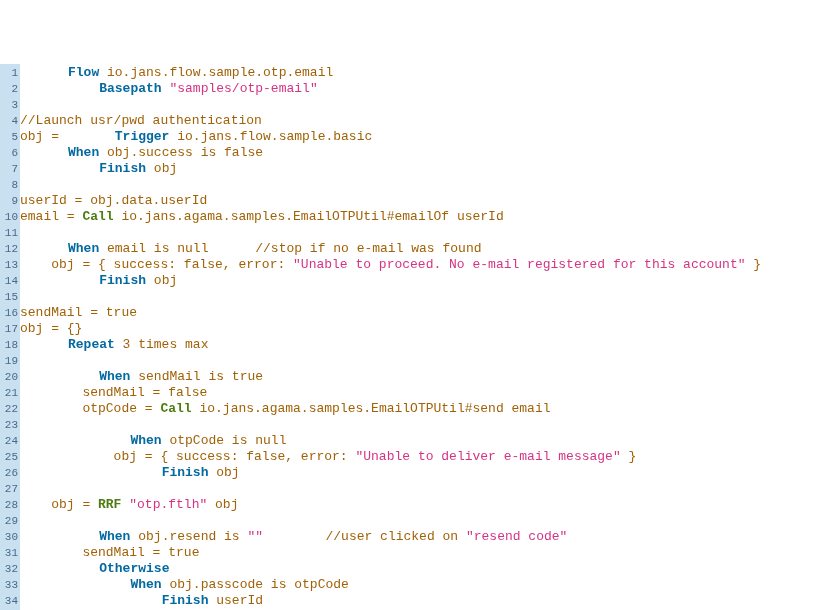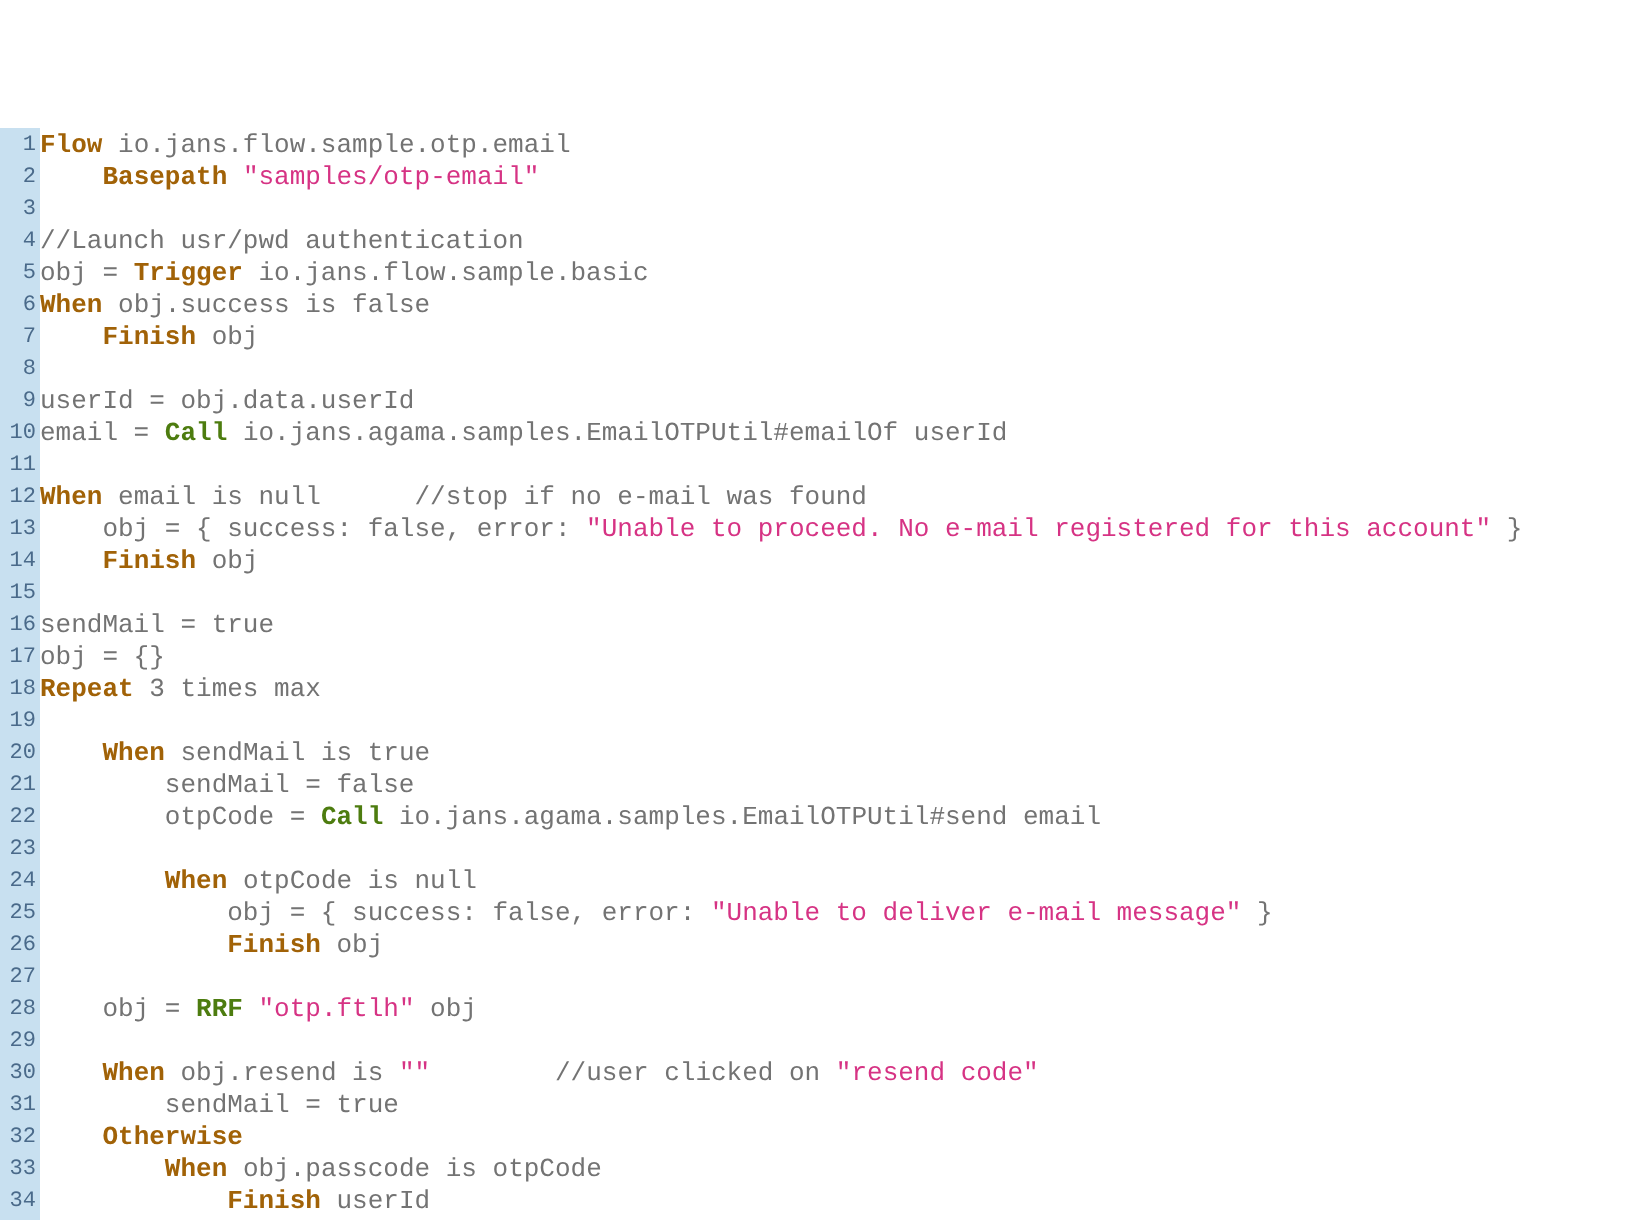--- a/index.html
+++ b/index.html
@@ -32,24 +32,24 @@
   }
   .code {
     flex: 1;
     background: #ffffff;
     padding-top: 1px;
   }
   .code .line {
     height: 16px;
     line-height: 16px;
   }
-  .kw-blue { color: #a16207; font-weight: bold; }
+  .kw-blue { color: #0369a1; font-weight: bold; margin-left: 48px; }
   .kw-green { color: #4d7c0f; font-weight: bold; }
   .str { color: #d63384; }
-  .txt { color: #737373; }
+  .txt { color: #a16207; }
 </style>
 </head>
 <body>
 
 
 
 <div class="container">
   <div class="gutter" id="gutter"><div>1</div><div>2</div><div>3</div><div>4</div><div>5</div><div>6</div><div>7</div><div>8</div><div>9</div><div>10</div><div>11</div><div>12</div><div>13</div><div>14</div><div>15</div><div>16</div><div>17</div><div>18</div><div>19</div><div>20</div><div>21</div><div>22</div><div>23</div><div>24</div><div>25</div><div>26</div><div>27</div><div>28</div><div>29</div><div>30</div><div>31</div><div>32</div><div>33</div><div>34</div><div>35</div></div>
   <div class="code" id="code"><div class="line"><span class="kw-blue">Flow</span><span class="txt"> io.jans.flow.sample.otp.email</span></div><div class="line"><span class="txt">    </span><span class="kw-blue">Basepath</span><span class="txt"> </span><span class="str">"samples/otp-email"</span></div><div class="line"><span class="txt"></span></div><div class="line"><span class="txt">//Launch usr/pwd authentication</span></div><div class="line"><span class="txt">obj = </span><span class="kw-blue">Trigger</span><span class="txt"> io.jans.flow.sample.basic</span></div><div class="line"><span class="kw-blue">When</span><span class="txt"> obj.success is false</span></div><div class="line"><span class="txt">    </span><span class="kw-blue">Finish</span><span class="txt"> obj</span></div><div class="line"><span class="txt"></span></div><div class="line"><span class="txt">userId = obj.data.userId</span></div><div class="line"><span class="txt">email = </span><span class="kw-green">Call</span><span class="txt"> io.jans.agama.samples.EmailOTPUtil#emailOf userId</span></div><div class="line"><span class="txt"></span></div><div class="line"><span class="kw-blue">When</span><span class="txt"> email is null      //stop if no e-mail was found</span></div><div class="line"><span class="txt">    obj = { success: false, error: </span><span class="str">"Unable to proceed. No e-mail registered for this account"</span><span class="txt"> }</span></div><div class="line"><span class="txt">    </span><span class="kw-blue">Finish</span><span class="txt"> obj</span></div><div class="line"><span class="txt"></span></div><div class="line"><span class="txt">sendMail = true</span></div><div class="line"><span class="txt">obj = {}</span></div><div class="line"><span class="kw-blue">Repeat</span><span class="txt"> 3 times max</span></div><div class="line"><span class="txt"></span></div><div class="line"><span class="txt">    </span><span class="kw-blue">When</span><span class="txt"> sendMail is true</span></div><div class="line"><span class="txt">        sendMail = false</span></div><div class="line"><span class="txt">        otpCode = </span><span class="kw-green">Call</span><span class="txt"> io.jans.agama.samples.EmailOTPUtil#send email</span></div><div class="line"><span class="txt"></span></div><div class="line"><span class="txt">        </span><span class="kw-blue">When</span><span class="txt"> otpCode is null</span></div><div class="line"><span class="txt">            obj = { success: false, error: </span><span class="str">"Unable to deliver e-mail message"</span><span class="txt"> }</span></div><div class="line"><span class="txt">            </span><span class="kw-blue">Finish</span><span class="txt"> obj</span></div><div class="line"><span class="txt"></span></div><div class="line"><span class="txt">    obj = </span><span class="kw-green">RRF</span><span class="txt"> </span><span class="str">"otp.ftlh"</span><span class="txt"> obj</span></div><div class="line"><span class="txt"></span></div><div class="line"><span class="txt">    </span><span class="kw-blue">When</span><span class="txt"> obj.resend is </span><span class="str">""</span><span class="txt">        //user clicked on </span><span class="str">"resend code"</span></div><div class="line"><span class="txt">        sendMail = true</span></div><div class="line"><span class="txt">    </span><span class="kw-blue">Otherwise</span></div><div class="line"><span class="txt">        </span><span class="kw-blue">When</span><span class="txt"> obj.passcode is otpCode</span></div><div class="line"><span class="txt">            </span><span class="kw-blue">Finish</span><span class="txt"> userId</span></div><div class="line"><span class="txt">        obj.matches = false     //wrong code entered</span></div></div>
 </div>

